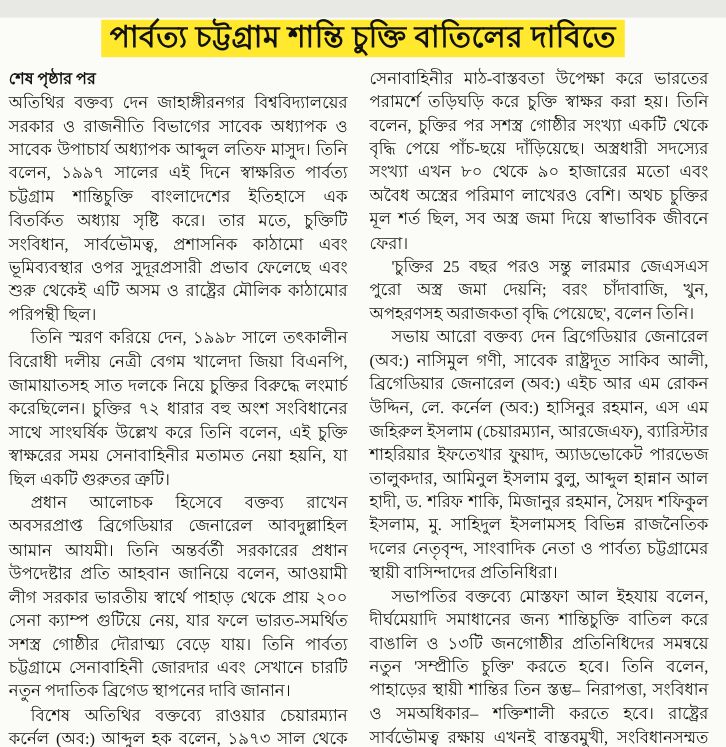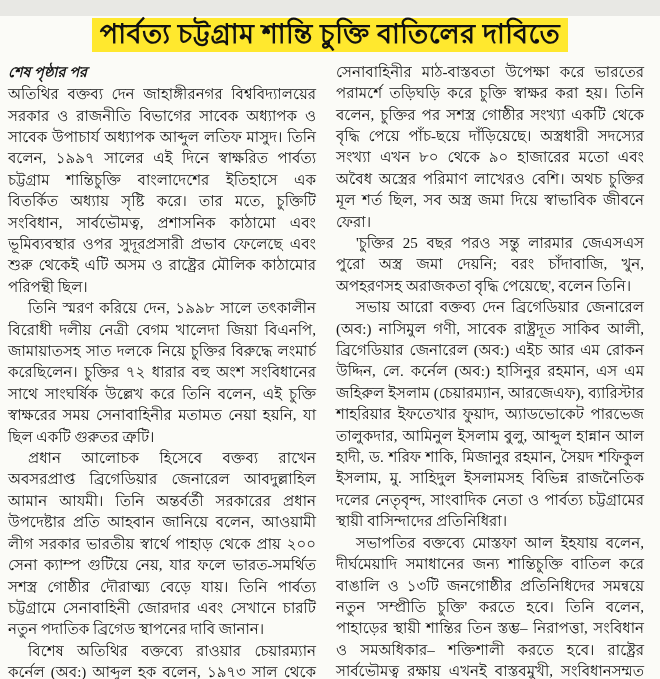--- a/index.html
+++ b/index.html
@@ -45,21 +45,20 @@
     color: #141414;
   }
   .col p {
     margin: 0;
   }
   .col p.indented {
     text-indent: 20px;
   }
   .continuation {
     font-weight: 700;
-    font-style: italic;
     font-size: 14.5px;
     margin: 0 0 1px 0 !important;
   }
   .photo-fragment {
     position: absolute;
     left: 148px;
     bottom: 0;
     width: 178px;
     height: 7px;
     background: linear-gradient(90deg,

